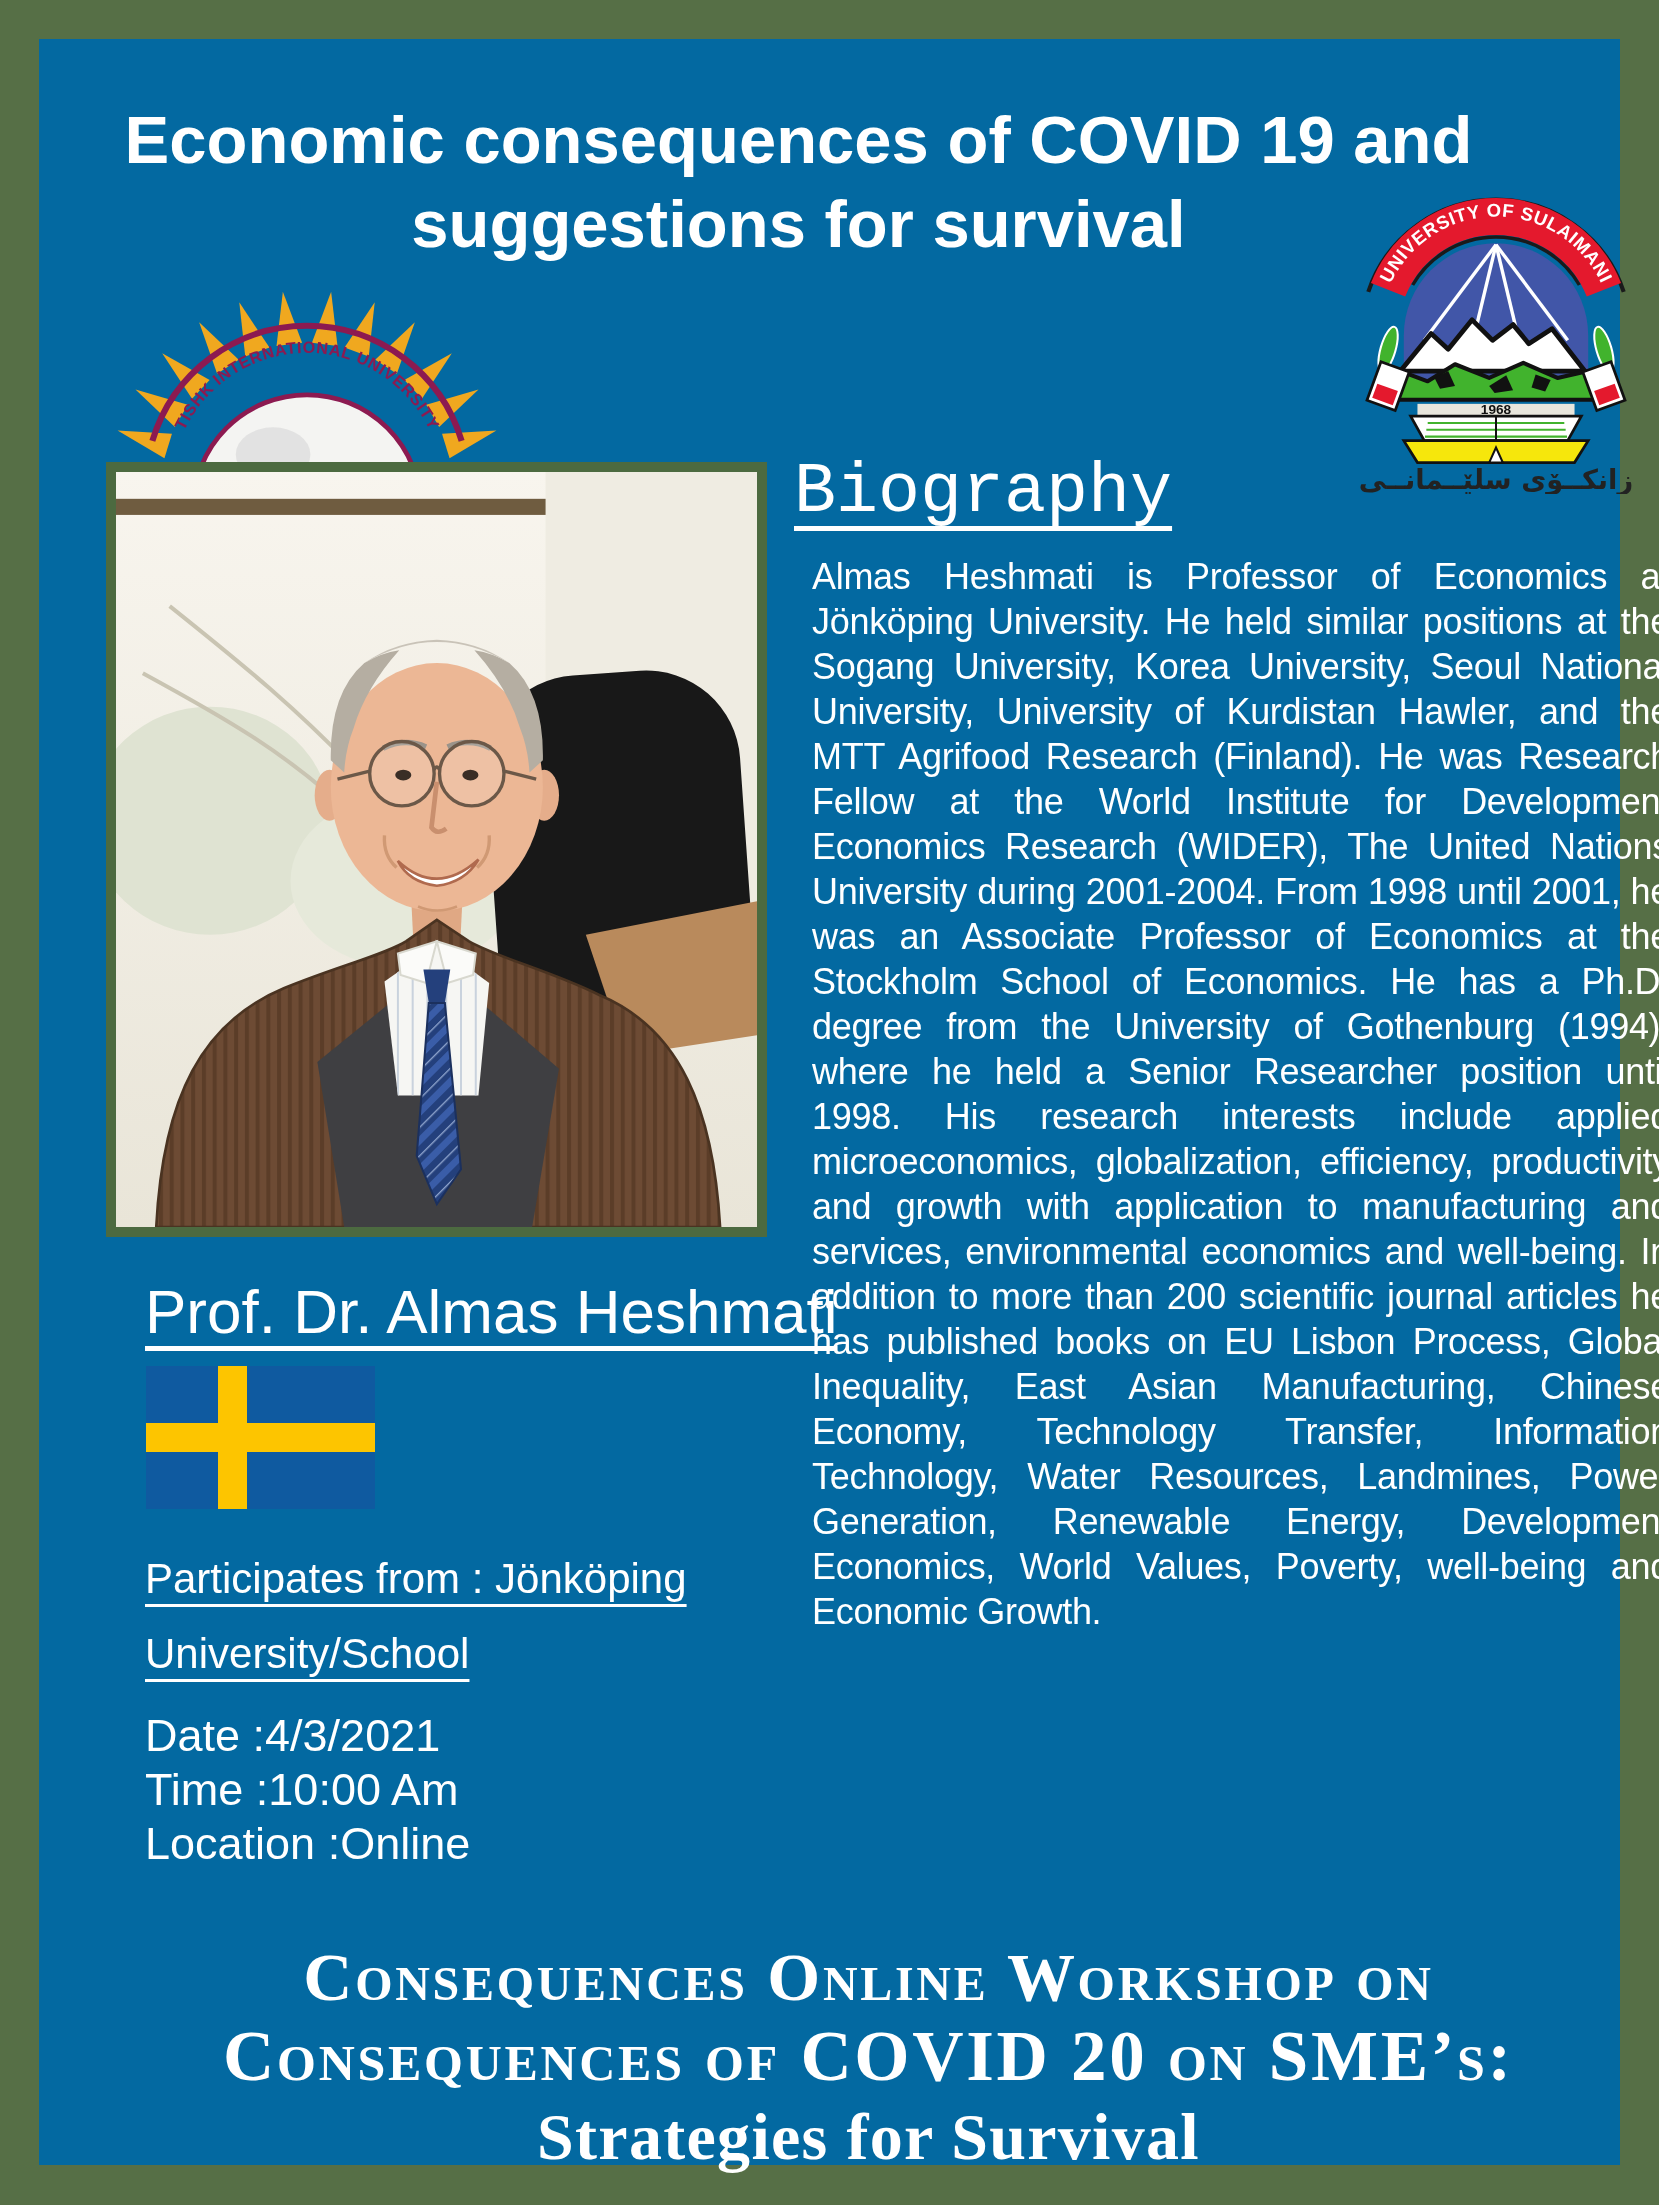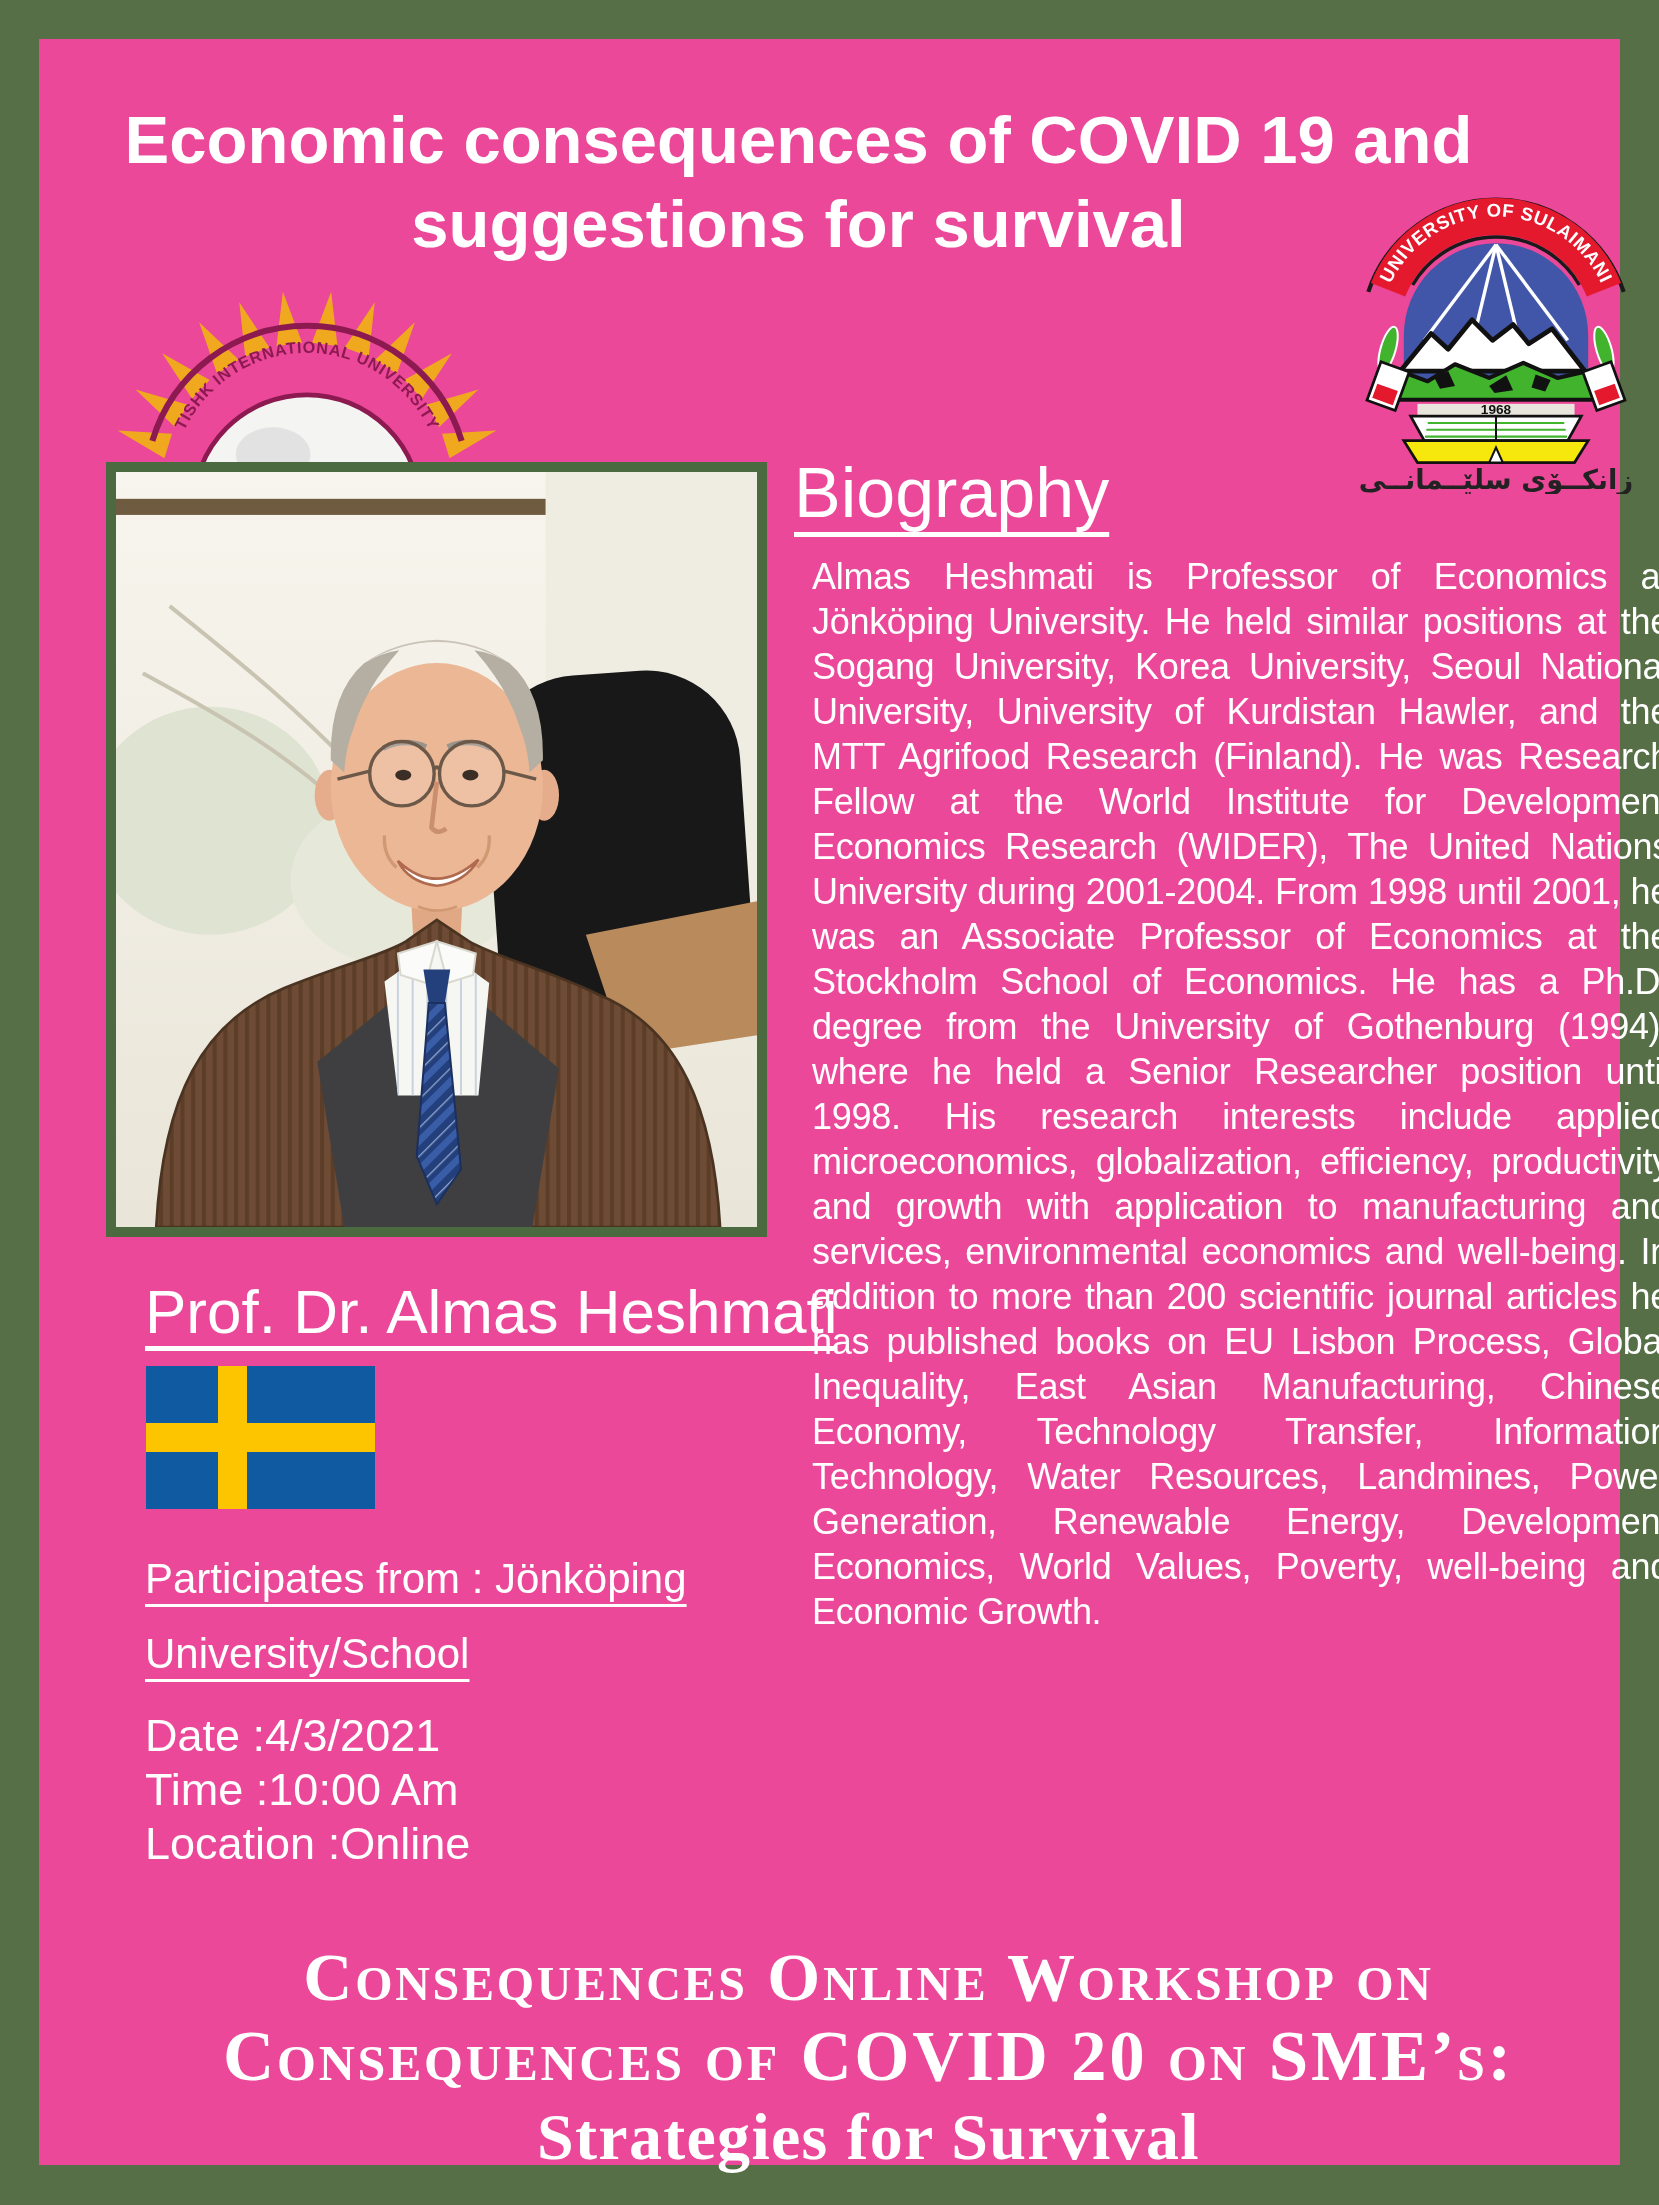--- a/index.html
+++ b/index.html
@@ -6,21 +6,21 @@
   .poster{
     position:relative;
     width:1660px;height:2205px;
     background:#566f46;
     overflow:hidden;
     font-family:"Liberation Sans",sans-serif;
   }
   .inner{
     position:absolute;left:39px;top:39px;
     width:1581px;height:2126px;
-    background:#ec4899;
+    background:#0369a1;
   }
   
   .title{
     position:absolute;left:80px;top:59px;width:1359px;
     text-align:center;color:#ffffff;
     font-size:67px;line-height:84px;font-weight:700;
     letter-spacing:0px;
   }
   
   .tiu-logo{position:absolute;left:64px;top:151px;width:408px;height:529px;}
@@ -53,21 +53,21 @@
     text-decoration:underline;text-decoration-thickness:3.3px;text-underline-offset:10.7px;
   }
   .schedule{
     position:absolute;left:106px;top:1670px;width:602px;
     color:#fff;font-size:45px;line-height:54px;font-weight:400;
   }
   
   .bio-heading{
     position:absolute;left:755px;top:414px;
     color:#fff;font-size:70px;font-weight:400;
-    text-decoration:underline;text-decoration-thickness:4.7px;text-underline-offset:14.7px;
+    text-decoration:underline;text-decoration-thickness:4.7px;text-underline-offset:14.7px;font-family:Liberation Mono, monospace;
   }
   .bio-text{
     position:absolute;left:755px;top:497px;width:858px;
     color:#fff;font-size:36px;line-height:45px;font-weight:400;
     text-align:justify;letter-spacing:-0.3px;margin:18px;
   }
   
   .banner{
     position:absolute;left:39px;top:1899px;width:1581px;
     text-align:center;color:#fff;

